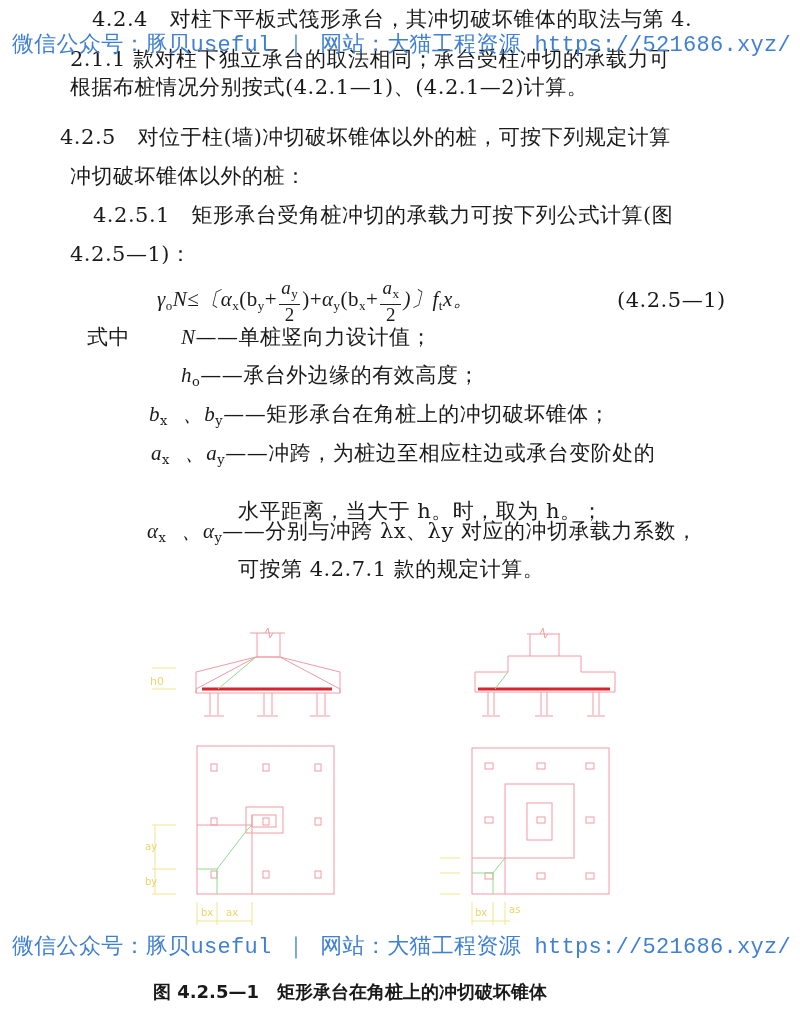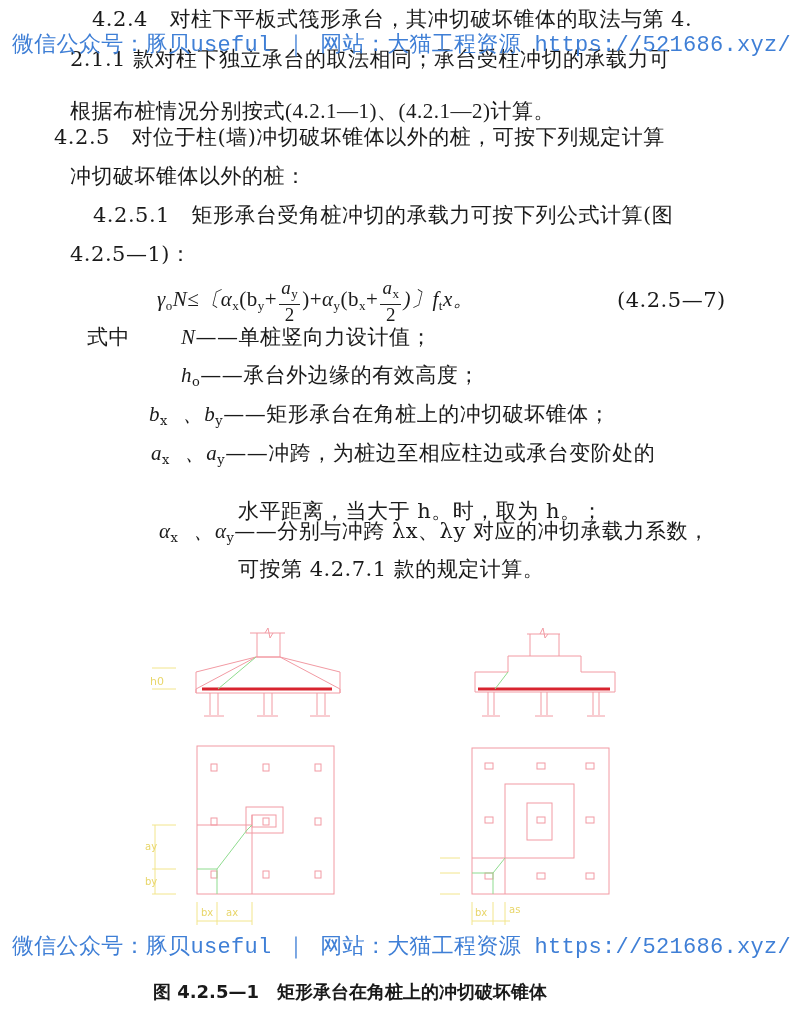--- a/index.html
+++ b/index.html
@@ -15,50 +15,50 @@
   .frac .den { display:block; font-size:19px; font-style:normal; }
   .caption { position:absolute; left:0; width:700px; top:980px; text-align:center;
              font-family:"DejaVu Sans", sans-serif; font-weight:bold; font-size:18px; }
   svg.fig { position:absolute; left:0; top:600px; }
 </style>
 </head>
 <body>
 
 <div class="line" style="left:92px;top:6px;">4.2.4　对柱下平板式筏形承台，其冲切破坏锥体的取法与第 4.</div>
 <div class="line" style="left:70px;top:46px;">2.1.1 款对柱下独立承台的取法相同；承台受柱冲切的承载力可</div>
-<div class="line" style="left:70px;top:98px;font-family:Liberation Serif, serif;">根据布桩情况分别按式(4.2.1—1)、(4.2.1—2)计算。</div>
+<div class="line" style="left:70px;top:74px;">根据布桩情况分别按式(4.2.1—1)、(4.2.1—2)计算。</div>
 
 <div class="watermark" style="top:33px;">微信公众号：豚贝useful ｜ 网站：大猫工程资源 https://521686.xyz/</div>
 
-<div class="line" style="left:54px;top:124px;">4.2.5　对位于柱(墙)冲切破坏锥体以外的桩，可按下列规定计算</div>
+<div class="line" style="left:60px;top:124px;">4.2.5　对位于柱(墙)冲切破坏锥体以外的桩，可按下列规定计算</div>
 <div class="line" style="left:70px;top:163px;">冲切破坏锥体以外的桩：</div>
 
 <div class="line" style="left:93px;top:202px;">4.2.5.1　矩形承台受角桩冲切的承载力可按下列公式计算(图</div>
 <div class="line" style="left:70px;top:241px;">4.2.5—1)：</div>
 
 <div class="line math" style="left:142px;top:275px;line-height:48px;">
   <span>γ</span><span class="sub">o</span><span>N≤〔</span><span>α</span><span class="sub">x</span><span style="font-style:normal">(b</span><span class="sub">y</span><span style="font-style:normal">+</span><span class="frac"><span class="num"><span>a</span><span class="sub">y</span></span><span class="den">2</span></span><span style="font-style:normal">)+</span><span>α</span><span class="sub">y</span><span style="font-style:normal">(b</span><span class="sub">x</span><span style="font-style:normal">+</span><span class="frac"><span class="num"><span>a</span><span class="sub">x</span></span><span class="den">2</span></span><span>)〕f</span><span class="sub">t</span><span>x。</span>
 </div>
-<div class="line" style="left:617px;top:287px;">(4.2.5—7)</div>
+<div class="line" style="left:617px;top:287px;">(4.2.5—1)</div>
 
 <div class="line" style="left:70px;top:324px;margin-left:17px;">式中</div>
 <div class="line" style="left:166px;top:324px;">
   <span class="math">N</span><span>——单桩竖向力设计值；</span>
 </div>
 <div class="line" style="left:166px;top:362px;">
   <span class="math">h</span><span class="sub">o</span><span>——承台外边缘的有效高度；</span>
 </div>
 <div class="line" style="left:134px;top:401px;">
   <span class="math">b</span><span class="sub">x</span><span class="math">、b</span><span class="sub">y</span><span>——矩形承台在角桩上的冲切破坏锥体；</span>
 </div>
 <div class="line" style="left:136px;top:440px;">
   <span class="math">a</span><span class="sub">x</span><span class="math">、a</span><span class="sub">y</span><span>——冲跨，为桩边至相应柱边或承台变阶处的</span>
 </div>
 <div class="line" style="left:238px;top:498px;">水平距离，当大于 h。时，取为 h。；</div>
-<div class="line" style="left:144px;top:518px;">
+<div class="line" style="left:132px;top:518px;">
   <span class="math">α</span><span class="sub">x</span><span class="math">、α</span><span class="sub">y</span><span>——分别与冲跨 λx、λy 对应的冲切承载力系数，</span>
 </div>
 <div class="line" style="left:238px;top:556px;">可按第 4.2.7.1 款的规定计算。</div>
 
 <svg class="fig" width="800" height="340" viewBox="0 600 800 340">
 
   <g stroke="#f29aa3" fill="none" stroke-width="1">
 
     <line x1="250" y1="633" x2="285" y2="633"></line>
     <line x1="257" y1="633" x2="257" y2="657"></line>

